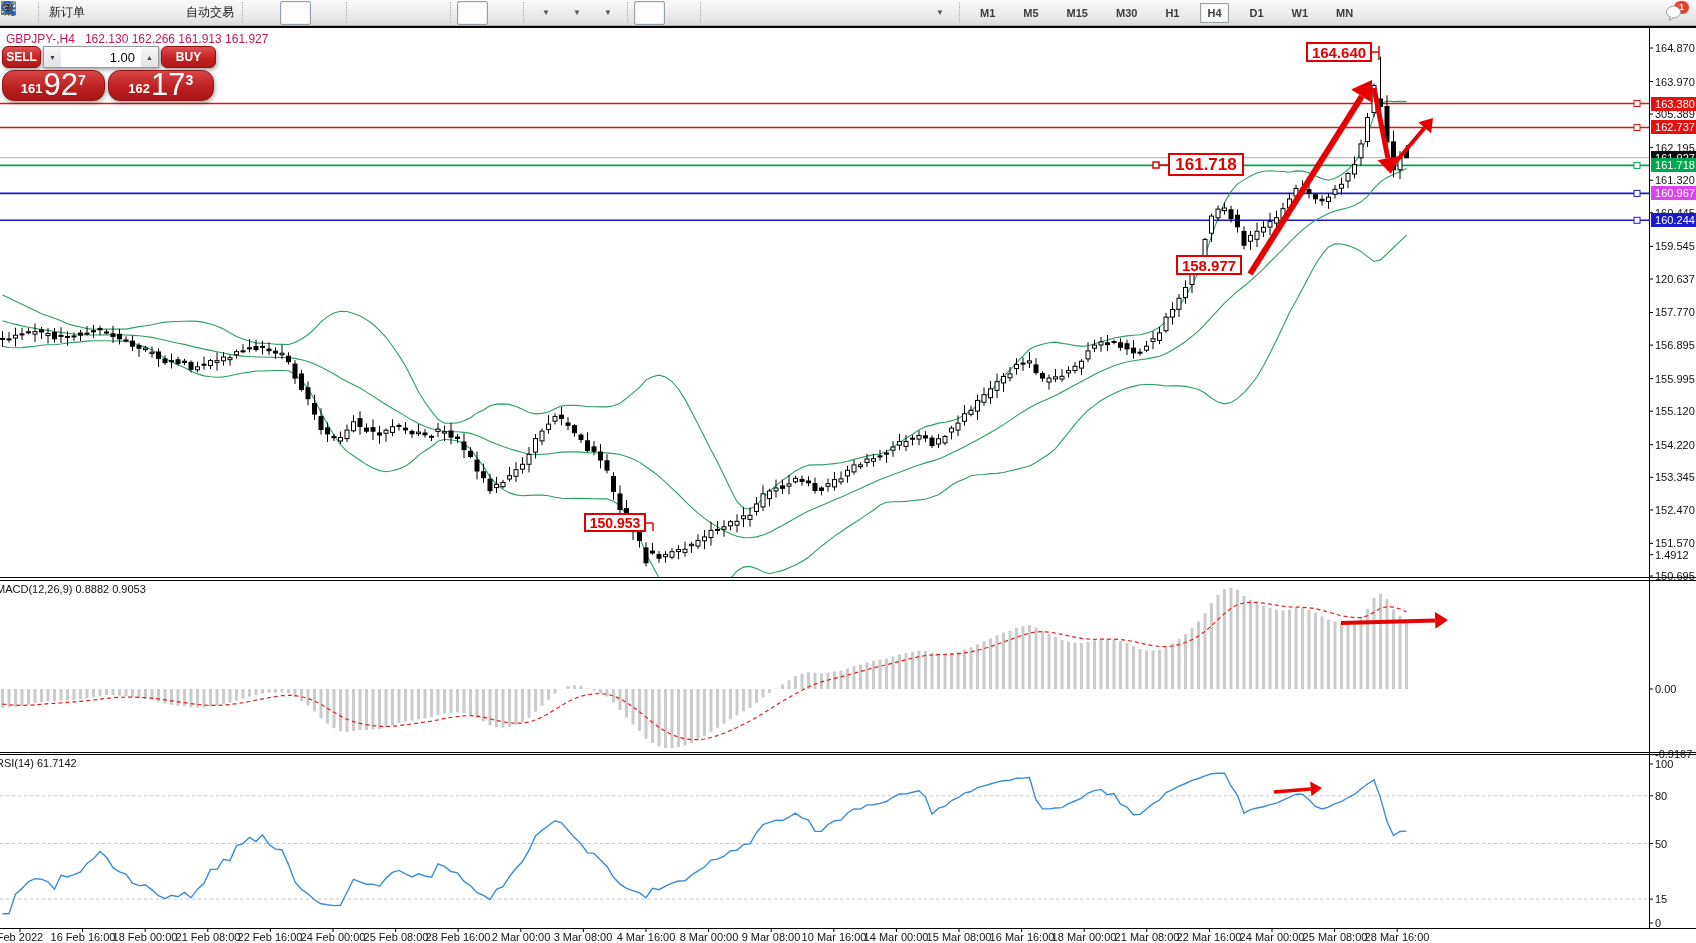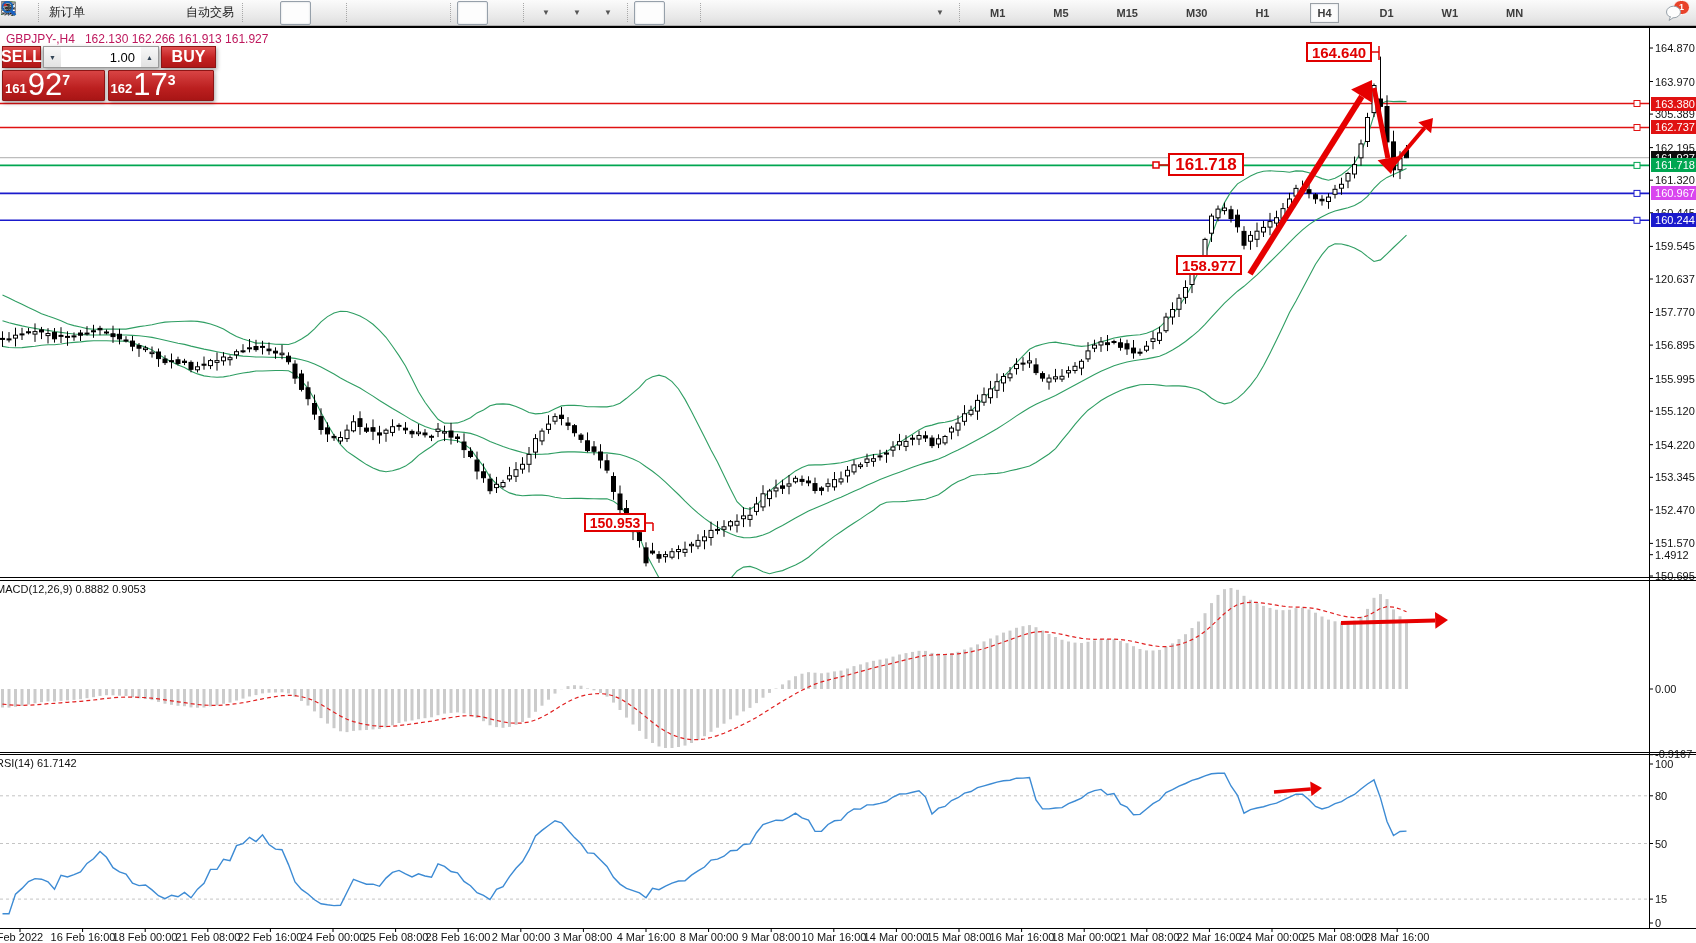--- a/index.html
+++ b/index.html
@@ -8,21 +8,21 @@
   
   #toolbar{position:absolute;left:0;top:0;width:1696px;height:26px;box-sizing:border-box;
     background:linear-gradient(#fbfbfb,#e8e8e8 70%,#dcdcdc);border-bottom:1px solid #b0b0b0;
     display:flex;align-items:center;padding:0 3px;z-index:30}
   .tb-btn{height:22px;min-width:23px;display:flex;align-items:center;justify-content:center;
     gap:3px;padding:0 3px;border:1px solid transparent;border-radius:2px;font-size:12px;color:#222;cursor:default}
   .tb-btn.pressed{background:#fdfdfd;border-color:#96a0aa;box-shadow:inset 0 0 2px #c8ccd2}
   .tb-lbl{font-size:12px;color:#1a1a1a;white-space:nowrap}
   .tb-sep{width:3px;height:19px;border-left:1px dotted #a8a8a8;margin:0 3px 0 4px}
   .caret{font-size:8px;color:#555;margin-left:1px}
-  .tf-btn{font-size:11px;font-weight:bold;color:#3c3c3c;padding:3px 6px;border:1px solid transparent;margin:0 17px;cursor:default}
+  .tf-btn{font-size:11px;font-weight:bold;color:#3c3c3c;padding:3px 6px;border:1px solid transparent;margin:0 7px;cursor:default}
   .tf-btn.active{border-color:#9aa0a6;background:#fcfcfc;box-shadow:inset 0 0 2px #d2d6da}
   #tb-right{margin-left:auto;display:flex;align-items:center;gap:8px;padding-right:8px}
   #notif{position:relative;width:20px;height:18px}
   #notif-badge{position:absolute;right:-5px;top:-4px;min-width:13px;height:13px;border-radius:8px;
     background:#e8432a;border:1px solid #fff;color:#fff;font-size:9px;font-weight:bold;
     text-align:center;line-height:13px;padding:0 1px}
   #chart-top-border{position:absolute;left:0;top:26px;width:1696px;height:2px;background:#000;z-index:29}
   
   #quote-line{position:absolute;left:6px;top:32px;font-size:12px;color:#be185d;z-index:10;white-space:nowrap}
   #quote-line .sym{margin-right:10px}
@@ -30,31 +30,31 @@
   .axis-tick-label{position:absolute;left:1655px;font-size:11px;color:#111;white-space:nowrap;z-index:4}
   .price-badge{position:absolute;left:1651px;width:48px;height:14px;color:#fff;font-size:11px;
     text-align:center;line-height:14px;z-index:5}
   .date-label{position:absolute;top:931px;font-size:11px;color:#111;white-space:nowrap;transform:translateX(-50%);z-index:4}
   .ann-box{position:absolute;border:2px solid #e00000;background:#fff;color:#e00000;font-weight:bold;
     z-index:8;display:flex;align-items:center;justify-content:center;box-sizing:border-box}
   
   #trade-widget{position:absolute;left:2px;top:46px;width:212px;z-index:20;
     filter:drop-shadow(1px 2px 2px rgba(0,0,0,.35))}
   #tw-row1{display:flex;gap:2px;height:22px}
-  .tw-btn{flex:none;border:1px solid #8c1515;border-radius:0;color:#fff;font-size:16px;font-weight:bold;
+  .tw-btn{flex:none;border:1px solid #8c1515;border-radius:6px;color:#fff;font-size:12px;font-weight:bold;
     background:linear-gradient(#e05050,#c42222 55%,#b01818);display:flex;align-items:center;justify-content:center}
   #sell-btn{width:37px}#buy-btn{width:53px}
   #vol-box{width:114px;height:20px;border:1px solid #9a9a9a;background:#fff;display:flex;align-items:stretch}
   .vol-btn{width:17px;display:flex;align-items:center;justify-content:center;font-size:7px;color:#345;
     background:linear-gradient(#f8f8f8,#e2e2e2);border:0}
   #vol-input{flex:1;border:0;outline:0;text-align:right;font-size:13px;padding:0 6px 0 0;color:#000;min-width:0;
     font-family:"Liberation Sans",sans-serif}
   #tw-row2{display:flex;gap:3px;margin-top:2px;height:31px}
-  .px-panel{border:1px solid #8c1515;border-radius:1px;color:#fff;
-    background:linear-gradient(#d84444,#bb1f1f 60%,#a81515);display:flex;align-items:flex-end;justify-content:flex-start;
+  .px-panel{border:1px solid #8c1515;border-radius:12px;color:#fff;
+    background:linear-gradient(#d84444,#bb1f1f 60%,#a81515);display:flex;align-items:flex-end;justify-content:center;
     padding:0 2px 1px 2px}
   #sell-px{width:101px}#buy-px{width:105px}
   .px-small{font-size:13px;font-weight:bold;margin:0 1px 3px 0}
   .px-big{font-size:31px;line-height:29px;font-weight:normal}
   .px-sup{font-size:14px;font-weight:bold;align-self:flex-start;margin-top:1px}
   svg{position:absolute;left:0;top:0;z-index:2}
 </style>
 </head>
 <body>
 

